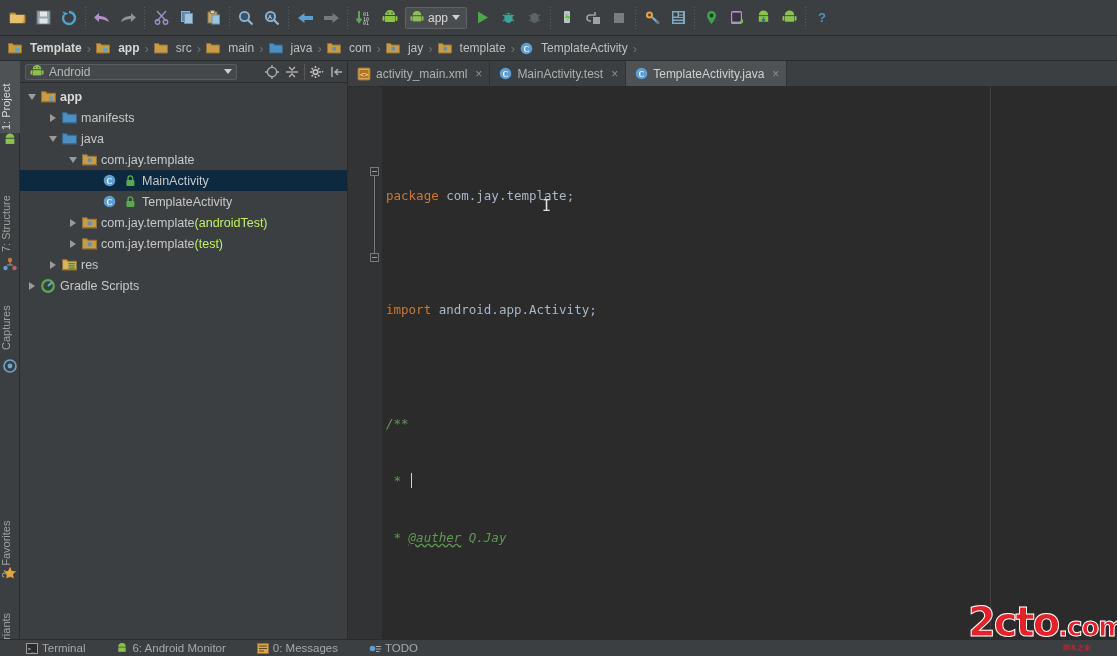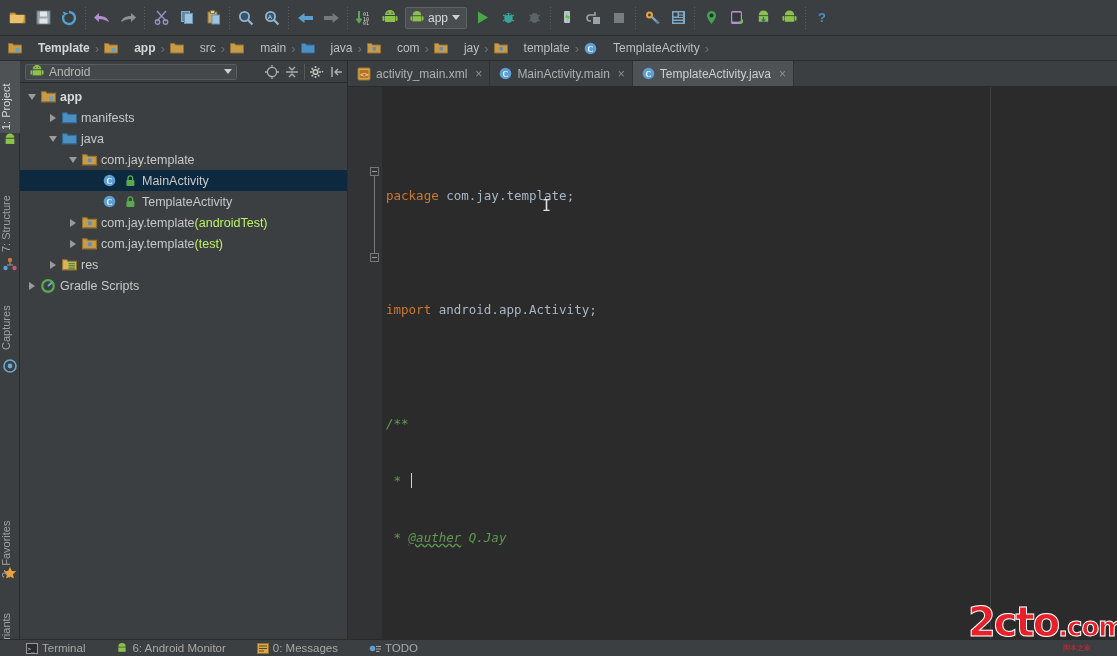--- a/index.html
+++ b/index.html
@@ -35,21 +35,21 @@
     width: 0; height: 0; border-left: 4px solid transparent; border-right: 4px solid transparent;
     border-top: 5px solid #d0d0d0;
   }
 
   
   #breadcrumb {
     position: absolute; left: 0; top: 36px; width: 1117px; height: 25px;
     background: #3c3f41; display: flex; align-items: center; padding-left: 5px;
     border-bottom: 1px solid #2b2b2b;
   }
-  .crumb { display: flex; align-items: center; gap: 16px; padding: 0 3px; height: 100%; }
+  .crumb { display: flex; align-items: center; gap: 8px; padding: 0 3px; height: 100%; }
   .crumb .lbl { font-size: 12px; color: #bfbfbf; }
   .crumb.bold .lbl { font-weight: bold; color: #d6d6d6; }
   .crumb-sep { color: #6e7173; font-size: 13px; margin: 0 2px; }
 
   
   #left-strip {
     position: absolute; left: 0; top: 61px; width: 20px; height: 578px;
     background: #3c3f41; border-right: 1px solid #2b2b2b;
   }
   .vtab {
@@ -654,21 +654,21 @@
           <text x="3" y="10" font-size="7" fill="#ffe8b0" font-family="monospace">&lt;&gt;</text>
         </svg>
       <span>activity_main.xml</span>
       <span class="x">×</span>
     </div>
     <div class="etab">
       <svg width="13" height="13" viewBox="0 0 13 13">
           <circle cx="6.5" cy="6.5" r="5.8" fill="#5b9fd4"></circle>
           <text x="3.6" y="10" font-size="8" font-weight="bold" fill="#ffffff" font-family="serif">C</text>
         </svg>
-      <span>MainActivity.main</span>
+      <span>MainActivity.test</span>
       <span class="x">×</span>
     </div>
     <div class="etab active">
       <svg width="13" height="13" viewBox="0 0 13 13">
           <circle cx="6.5" cy="6.5" r="5.8" fill="#5b9fd4"></circle>
           <text x="3.6" y="10" font-size="8" font-weight="bold" fill="#ffffff" font-family="serif">C</text>
         </svg>
       <span>TemplateActivity.java</span>
       <span class="x">×</span>
     </div>

